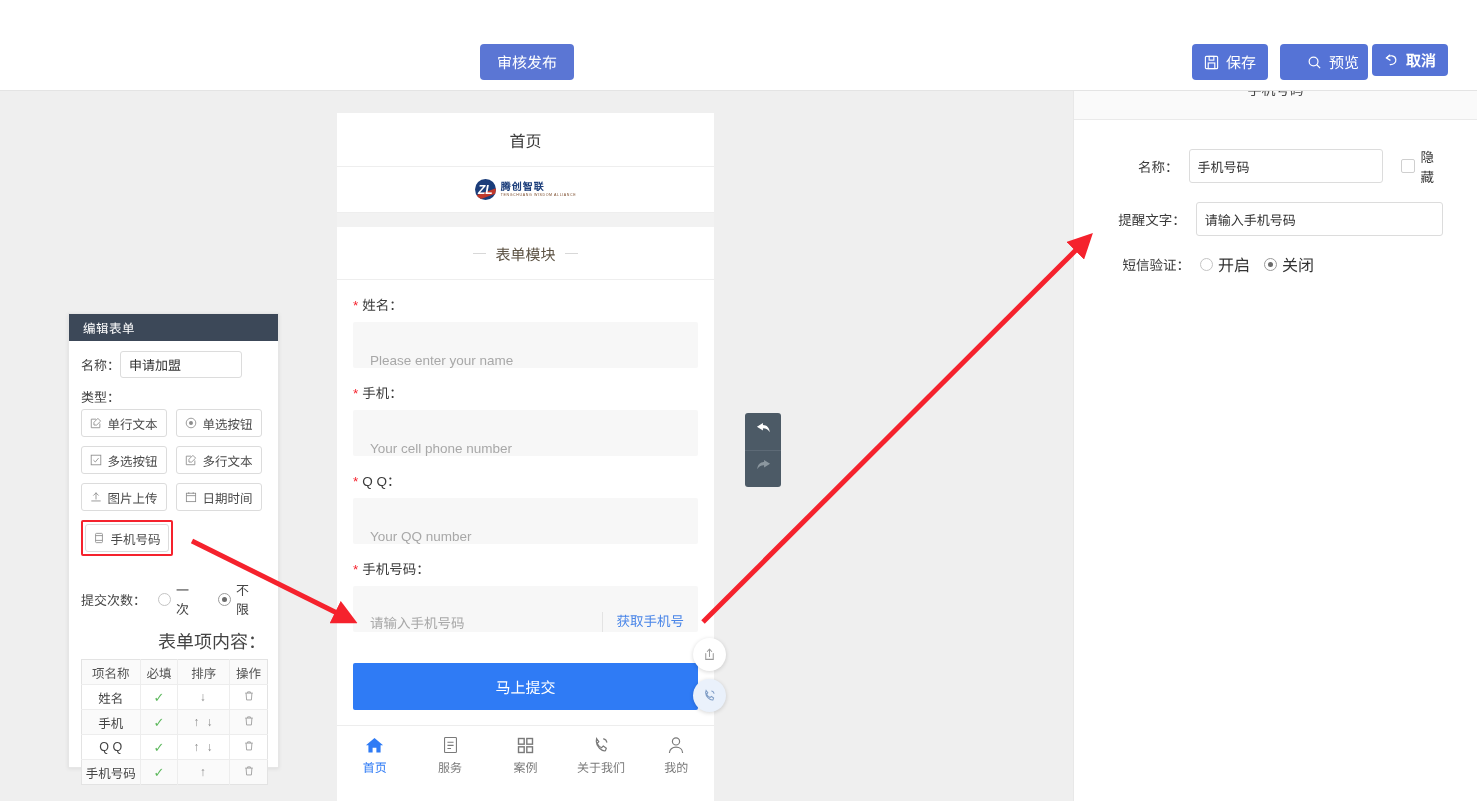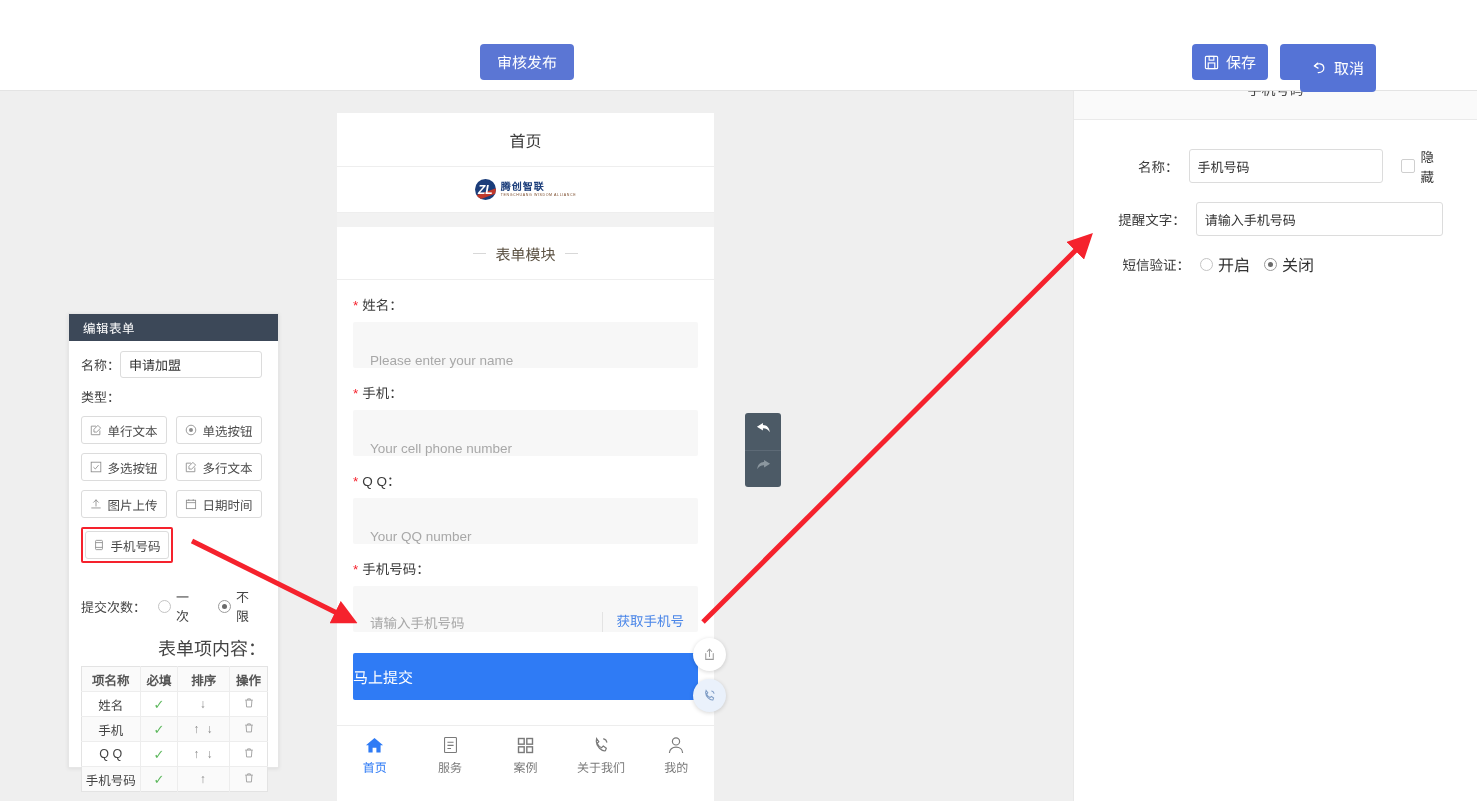--- a/index.html
+++ b/index.html
@@ -33,21 +33,21 @@
     font-family: "Liberation Sans", "DejaVu Sans", sans-serif;
   }
   .btn svg { display: block; }
   .btn-publish {
     position: absolute; left: 480px; top: 11px;
     width: 94px; height: 36px;
     background: #5b76d4;
   }
   .btn-save    { position: absolute; left: 1192px; top: 11px; width: 76px; height: 36px; }
   .btn-preview { position: absolute; left: 1280px; top: 11px; width: 88px; height: 36px; padding-left: 24px; }
-  .btn-cancel  { position: absolute; left: 1300px; top: 11px; width: 76px; height: 48px; }
+  .btn-cancel  { position: absolute; left: 1372px; top: 11px; width: 76px; height: 32px; font-weight: bold; }
 
   
   .canvas {
     position: absolute; left: 0; top: 58px;
     width: 1073px; height: 743px;
     background: #efefef;
   }
 
   
   .edit-panel {
@@ -71,22 +71,22 @@
 
   .row-name { display: flex; align-items: center; margin-bottom: 9px; }
   .lbl { font-size: 13px; color: #444; white-space: nowrap; }
   .txtbox {
     border: 1px solid #dcdcdc; border-radius: 3px;
     background: #fff; font-size: 13px; color: #333;
     padding: 0 8px; height: 27px; line-height: 25px;
     font-family: "Liberation Sans", "DejaVu Sans", sans-serif;
     outline: none;
   }
-  .row-name .txtbox { width: 142px; }
-  .type-label { font-size: 13px; color: #444; margin-bottom: 10px; }
+  .row-name .txtbox { width: 122px; }
+  .type-label { font-size: 13px; color: #444; margin-bottom: 3px; }
 
   .type-grid { display: grid; grid-template-columns: 86px 86px; gap: 9px 9px; }
   .type-btn {
     height: 28px;
     border: 1px solid #dcdcdc; border-radius: 3px;
     background: #fff;
     display: flex; align-items: center; justify-content: center;
     gap: 5px;
     font-size: 12.5px; color: #4a4a4a;
     cursor: pointer;
@@ -124,21 +124,21 @@
     font-size: 12.5px; color: #444;
   }
   table.items th, table.items td {
     border-right: 1px solid #ededed;
     border-bottom: 1px solid #ededed;
     text-align: center;
     padding: 0;
     height: 25px;
     font-weight: normal;
   }
-  table.items th { background: #fafafa; color: #555; font-weight: bold; }
+  table.items th { background: #fafafa; color: #555; }
   table.items tr:last-child td { border-bottom: none; }
   table.items th:last-child, table.items td:last-child { border-right: none; }
   table.items tbody tr:nth-child(even) { background: #fafafa; }
   .col-a { width: 59px; } .col-b { width: 38px; } .col-c { width: 52px; } .col-d { width: 38px; }
   .tick { color: #5cb85c; font-size: 13px; }
   .arrows { color: #8a8a8a; font-size: 12px; letter-spacing: 2px; white-space: nowrap; }
   .trash { color: #999; cursor: pointer; }
 
   
   .phone {
@@ -187,22 +187,22 @@
     height: 46px; background: #f7f7f7; border-radius: 2px;
     display: flex; align-items: flex-end; padding: 0 17px;
     font-size: 13.5px; color: #a8a8a8;
   }
   .f-input.with-btn { justify-content: space-between; padding-right: 0; }
   .getcode {
     font-size: 13.5px; color: #4a86e8; padding: 0 14px;
     border-left: 1px solid #e3e3e3; line-height: 20px; cursor: pointer;
   }
   .submit-btn {
-    margin-top: 21px; height: 47px; background: #2f7bf5; color: #fff;
-    border-radius: 2px; display: flex; align-items: center; 
+    margin-top: 31px; height: 47px; background: #2f7bf5; color: #fff;
+    border-radius: 2px; display: flex; align-items: center; justify-content: center;
     font-size: 15px; cursor: pointer;
   }
 
   .fab {
     position: absolute; right: -12px;
     width: 33px; height: 33px; border-radius: 50%;
     display: flex; align-items: center; justify-content: center;
     box-shadow: 0 1px 4px rgba(0,0,0,.16);
     z-index: 14; cursor: pointer;
   }

